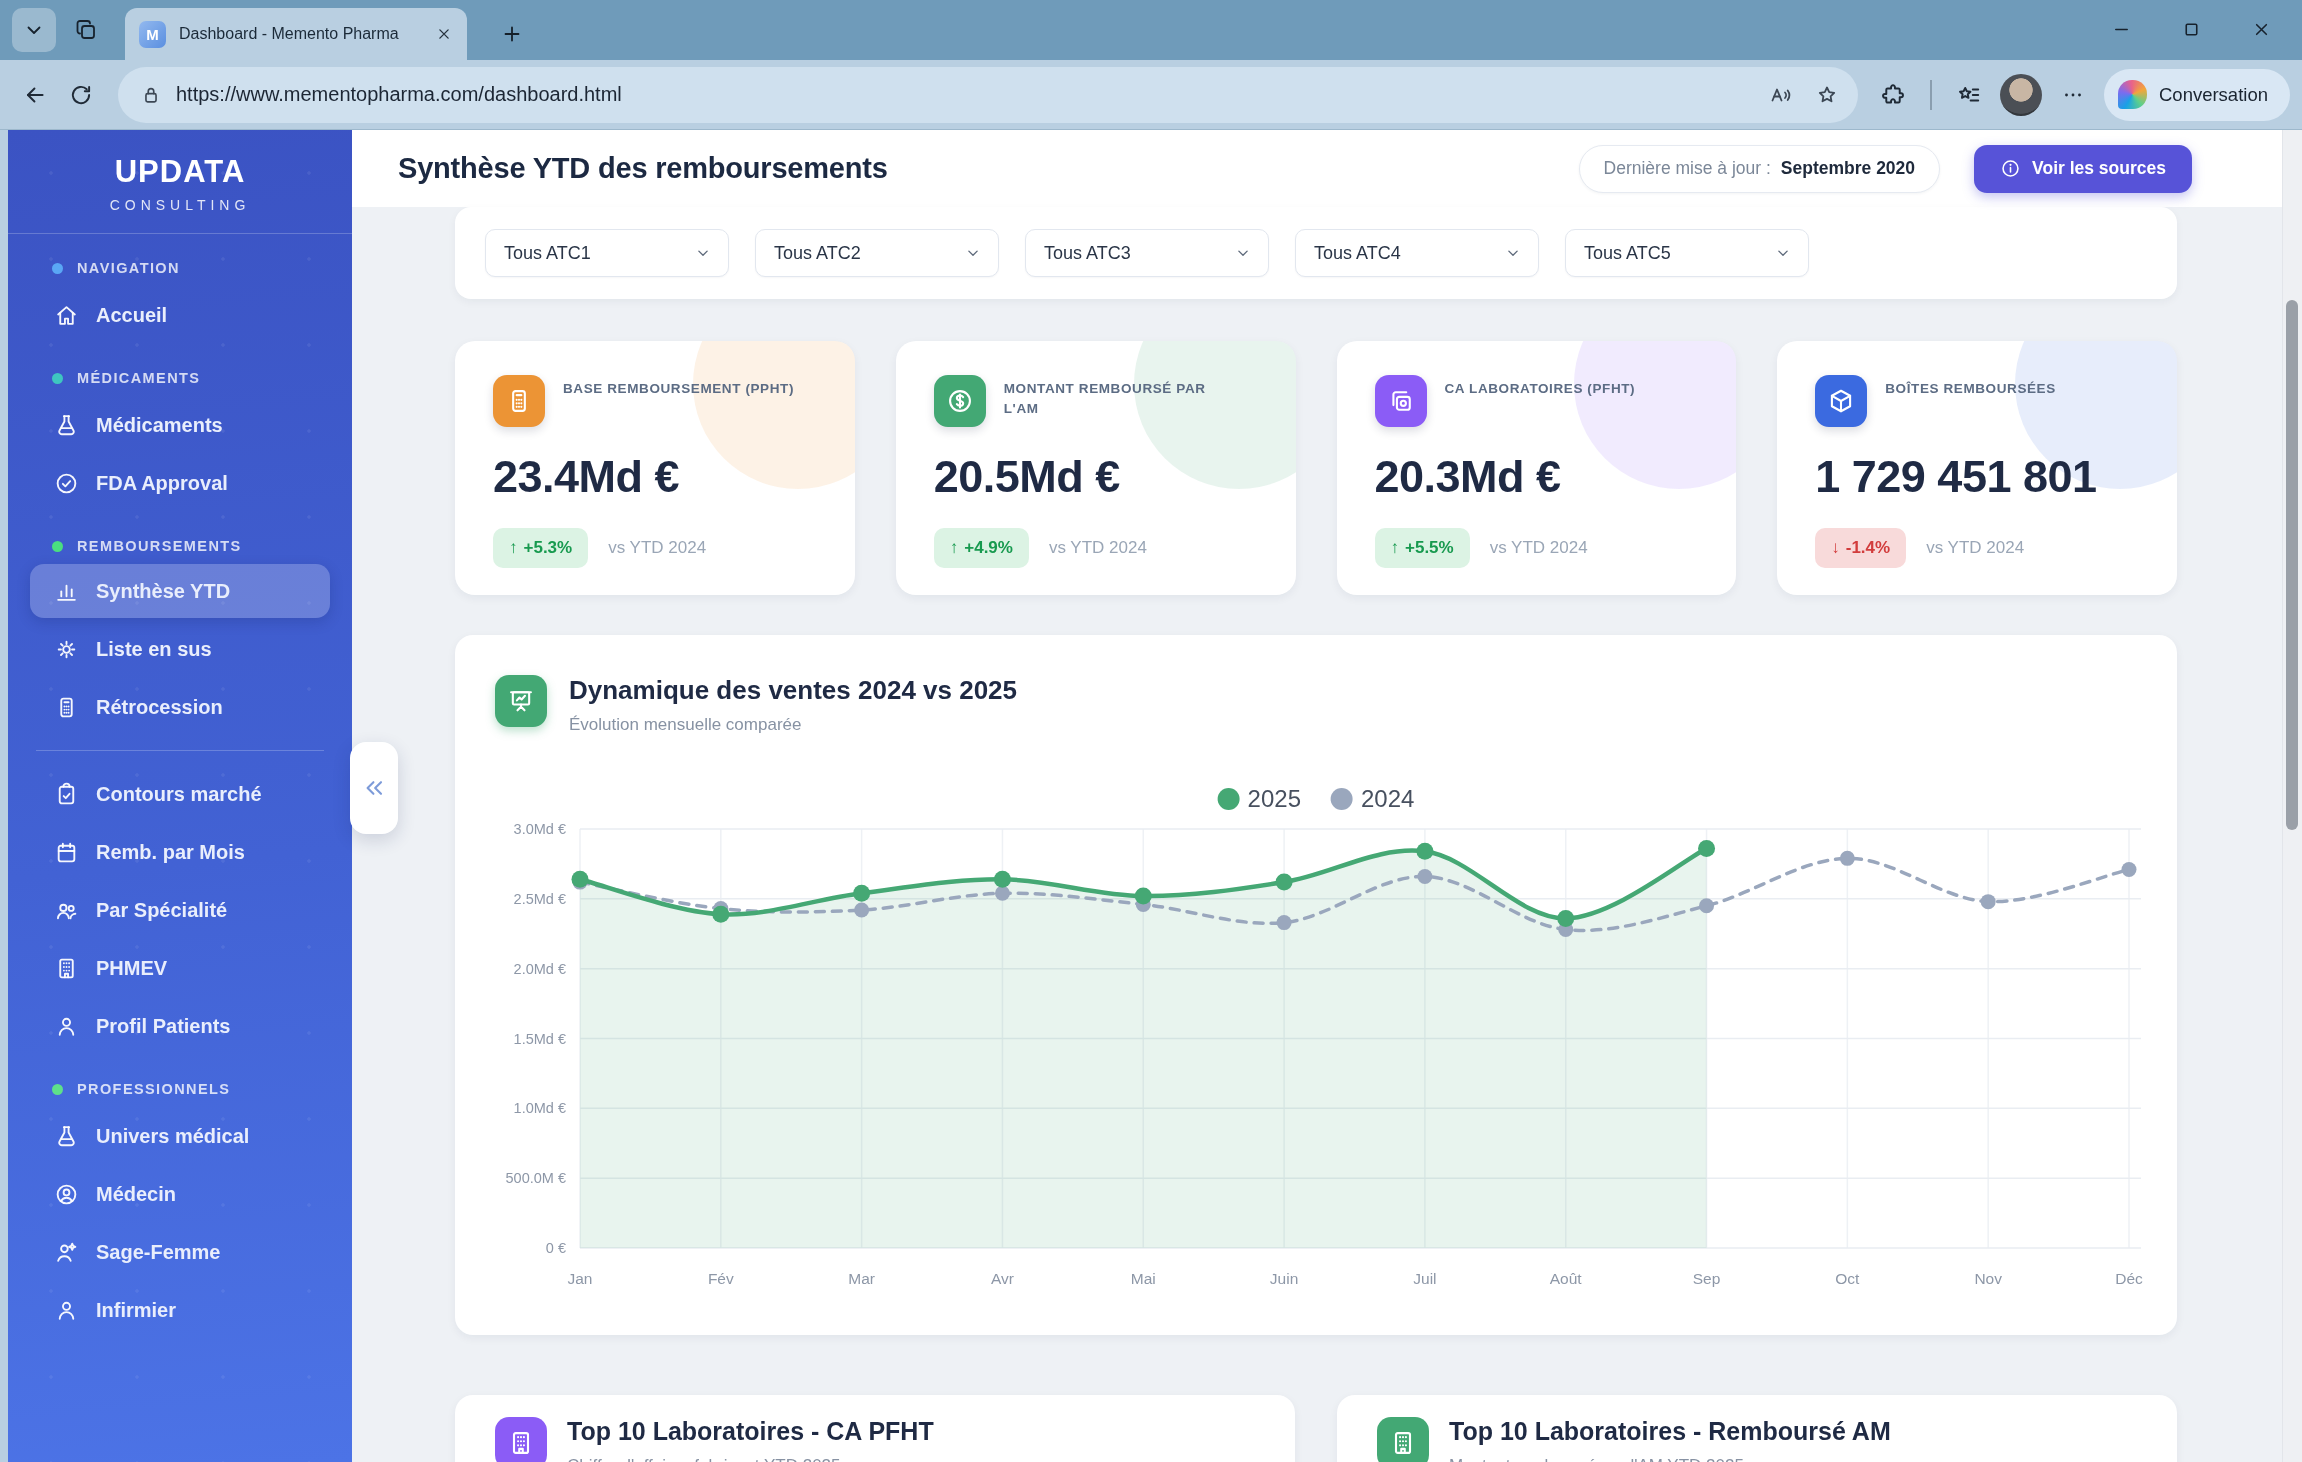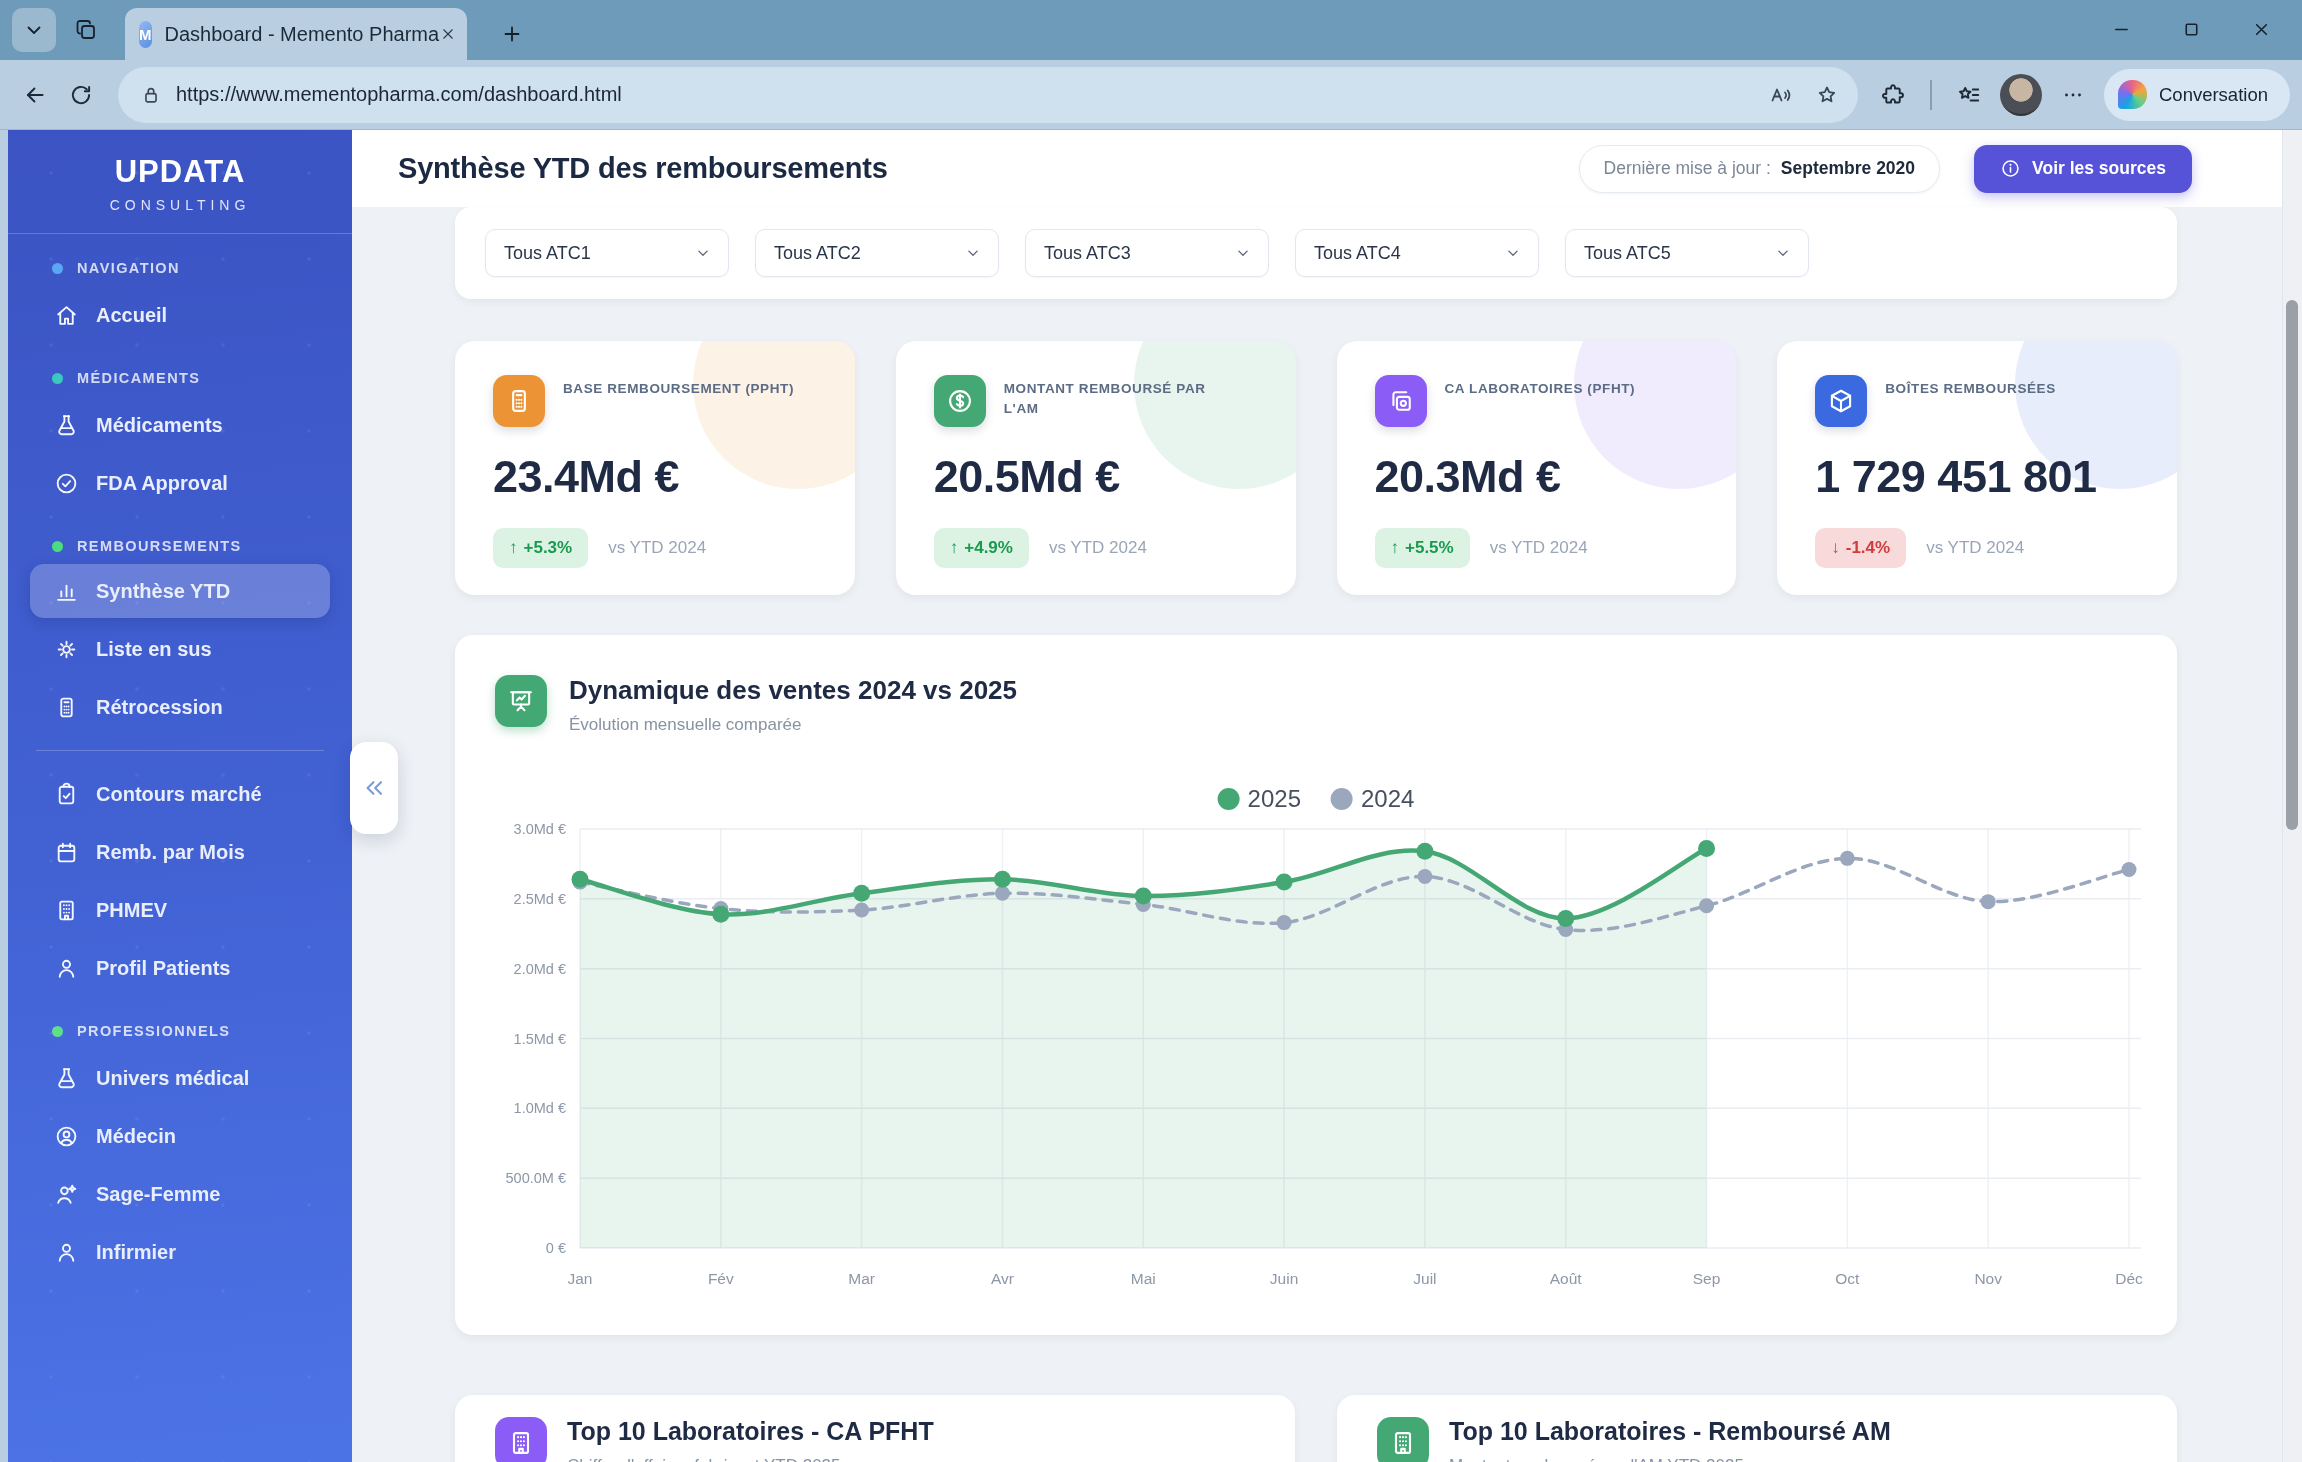--- a/index.html
+++ b/index.html
@@ -11,21 +11,21 @@
   
   .tabstrip{position:absolute;left:0;top:0;width:2302px;height:60px;background:#6f9bba;display:flex;align-items:center;}
   .chrome-btn{width:44px;height:44px;margin-left:12px;border:none;border-radius:10px;background:rgba(255,255,255,.30);
       display:flex;align-items:center;justify-content:center;color:#17222d;cursor:pointer;}
   .chrome-ghost{width:44px;height:44px;margin-left:8px;border:none;border-radius:10px;background:transparent;
       display:flex;align-items:center;justify-content:center;color:#17222d;cursor:pointer;}
   .tab{position:absolute;left:125px;top:8px;width:342px;height:52px;background:#b9cfe1;border-radius:12px 12px 0 0;
       display:flex;align-items:center;padding:0 14px;box-sizing:border-box;}
   .favicon{width:27px;height:27px;border-radius:7px;background:linear-gradient(135deg,#93b9ef,#5a8fe0);
       color:#fff;font-weight:bold;font-size:15px;display:flex;align-items:center;justify-content:center;}
-  .tab-title{margin-left:13px;font-size:20px;color:#1b2a38;white-space:nowrap;flex:1;}
+  .tab-title{margin-left:13px;font-size:16px;color:#1b2a38;white-space:nowrap;flex:1;}
   .tab-close{width:18px;height:18px;color:#27333f;}
   .newtab{position:absolute;left:482px;top:12px;color:#141f29;}
   .win-controls{position:absolute;right:6px;top:0;height:58px;display:flex;}
   .win-controls button{width:70px;border:none;background:transparent;color:#17222d;display:flex;align-items:center;justify-content:center;cursor:pointer;}
   .win-controls .icon{width:21px;height:21px;}
 
   .toolbar{position:absolute;left:0;top:60px;width:2302px;height:70px;background:#b9cfe1;display:flex;align-items:center;
       padding:0 12px;box-sizing:border-box;border-bottom:1px solid #9db8cc;}
   .tb-btn{width:46px;height:46px;border:none;background:transparent;border-radius:10px;color:#1f2a36;
       display:flex;align-items:center;justify-content:center;cursor:pointer;}
@@ -370,20 +370,31 @@
       </div>
       <div class="nav-item">
         <span class="icon">
               <svg viewBox="0 0 24 24" fill="none" stroke="currentColor" stroke-width="1.8" stroke-linecap="round" stroke-linejoin="round">
                 <rect x="4.5" y="5.5" width="15" height="15" rx="2"></rect>
                 <path d="M4.5 10.5h15"></path>
                 <path d="M8.5 3.5v3.5M15.5 3.5v3.5"></path>
               </svg>
             </span>
         <span>Remb. par Mois</span>
+      </div>
+      <div class="nav-item">
+        <span class="icon">
+              <svg viewBox="0 0 24 24" fill="none" stroke="currentColor" stroke-width="1.8" stroke-linecap="round" stroke-linejoin="round">
+                <circle cx="9" cy="9.5" r="3"></circle>
+                <path d="M3.8 19.5a5.2 5.2 0 0 1 10.4 0"></path>
+                <circle cx="16.5" cy="10" r="2.4"></circle>
+                <path d="M15.8 19.5a4.8 4.8 0 0 1 4.7-4.4"></path>
+              </svg>
+            </span>
+        <span>Par Spécialité</span>
       </div>
       <div class="nav-item">
         <span class="icon">
               <svg viewBox="0 0 24 24" fill="none" stroke="currentColor" stroke-width="1.8" stroke-linecap="round" stroke-linejoin="round">
                 <rect x="6" y="3.5" width="12" height="17" rx="1.5"></rect>
                 <path d="M9.5 7h.01M12 7h.01M14.5 7h.01M9.5 10.5h.01M12 10.5h.01M14.5 10.5h.01M9.5 14h.01M12 14h.01M14.5 14h.01"></path>
                 <path d="M10.5 20.5v-3.5h3v3.5"></path>
               </svg>
             </span>
         <span>PHMEV</span>

